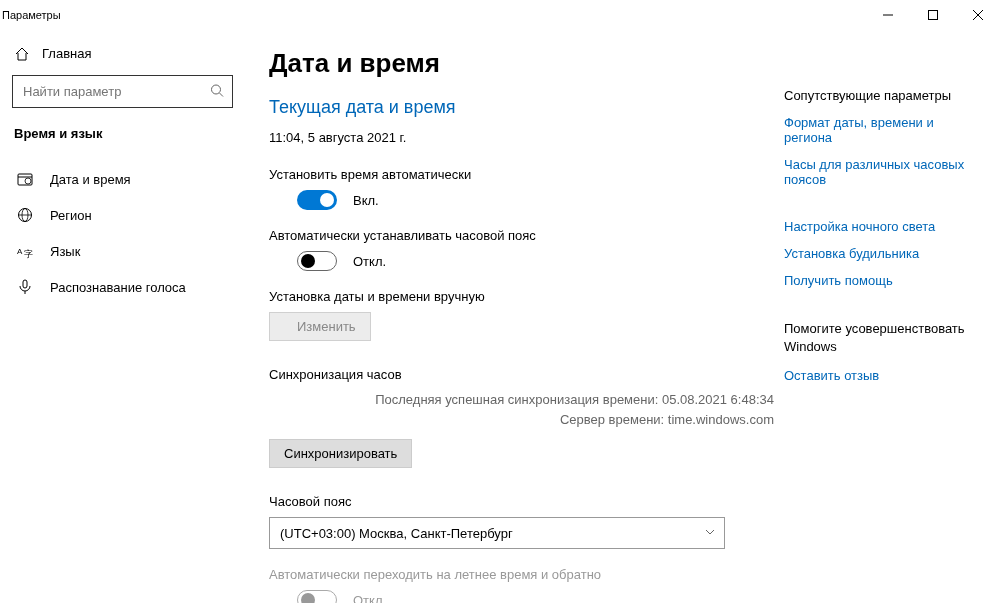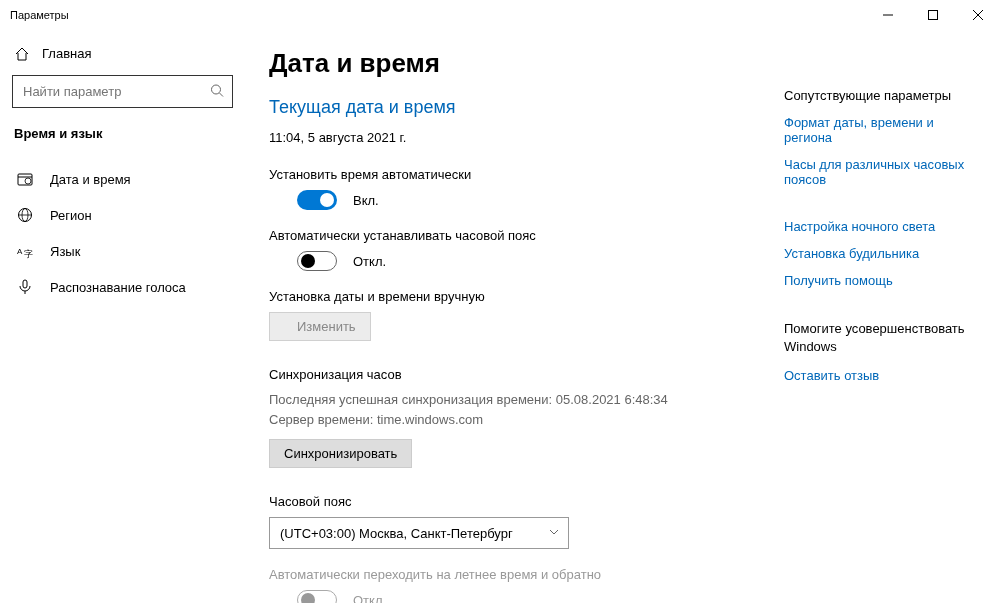--- a/index.html
+++ b/index.html
@@ -1,17 +1,17 @@
 <!DOCTYPE html>
 <html><head>
   <meta charset="utf-8">
   <style>
     * { margin: 0; padding: 0; box-sizing: border-box; font-family: 'Segoe UI', Tahoma, sans-serif; }
     body { width: 1000px; height: 603px; overflow: hidden; background: #fff; font-size: 13px; color: #000; }
-    .titlebar { height: 30px; display: flex; align-items: center; justify-content: space-between; padding-left: 10px; }
+    .titlebar { height: 30px; display: flex; align-items: center; justify-content: space-between; padding-left: 2px; }
     .titlebar-title { font-size: 11px; }
     .titlebar-controls { display: flex; gap: 0; }
     .titlebar-btn { width: 45px; height: 30px; display: flex; align-items: center; justify-content: center; cursor: pointer; }
     .titlebar-btn svg { width: 10px; height: 10px; }
     .main-wrap { display: flex; height: calc(100% - 30px); }
     .sidebar { width: 245px; padding: 10px 12px 0 12px; }
     .home-link { display: flex; gap: 12px; padding: 6px 0 10px 2px; cursor: pointer; }
     .search-box { position: relative; border: 1px solid #333; height: 33px; display: flex; align-items: center; padding: 0 32px 0 10px; margin-bottom: 18px; }
     .search-box input { border: none; outline: none; width: 100%; font-size: 13px; background: transparent; }
     .search-box .sicon { position: absolute; right: 8px; top: 50%; transform: translateY(-50%); }
@@ -29,22 +29,22 @@
     .toggle-row { display: flex; align-items: center; gap: 16px; margin-left: 28px; }
     .toggle { width: 40px; height: 20px; border-radius: 10px; position: relative; cursor: pointer; }
     .toggle.on { background: #0078d4; }
     .toggle.on .knob { position: absolute; right: 3px; top: 3px; width: 14px; height: 14px; border-radius: 50%; background: #fff; }
     .toggle.off { background: #fff; border: 1px solid #666; }
     .toggle.off .knob { position: absolute; left: 3px; top: 2px; width: 14px; height: 14px; border-radius: 50%; background: #000; }
     .toggle.off.disabled { border-color: #aaa; cursor: default; }
     .toggle.off.disabled .knob { background: #999; }
     .btn { border: 1px solid #ccc; background: #ddd; padding: 6px 14px; font-size: 13px; cursor: pointer; }
     .btn.disabled { background: #ececec; color: #888; border-color: #d0d0d0; cursor: default; padding-left: 27px; }
-    .sync-info { font-size: 13px; color: #666; line-height: 1.5; margin-bottom: 10px; }
-    .dropdown { border: 1px solid #999; height: 32px; display: flex; align-items: center; justify-content: space-between; padding: 0 8px 0 10px; font-size: 13px; width: 300px; cursor: pointer; }
+    .sync-info { font-size: 13px; color: #666; line-height: 1.5; margin-bottom: 10px; text-align: right; }
+    .dropdown { border: 1px solid #999; height: 32px; display: flex; align-items: center; justify-content: space-between; padding: 0 8px 0 10px; font-size: 13px; width: 456px; cursor: pointer; }
     .disabled-text { color: #999; }
     .side-heading { font-size: 13px; font-weight: 400; margin-bottom: 12px; }
     .side-link { color: #0067b8; font-size: 13px; display: block; margin-bottom: 12px; cursor: pointer; }
     .side-section { margin-bottom: 32px; }
   </style>
 </head>
 <body>
 
 <div class="titlebar">
   <span class="titlebar-title">Параметры</span>

